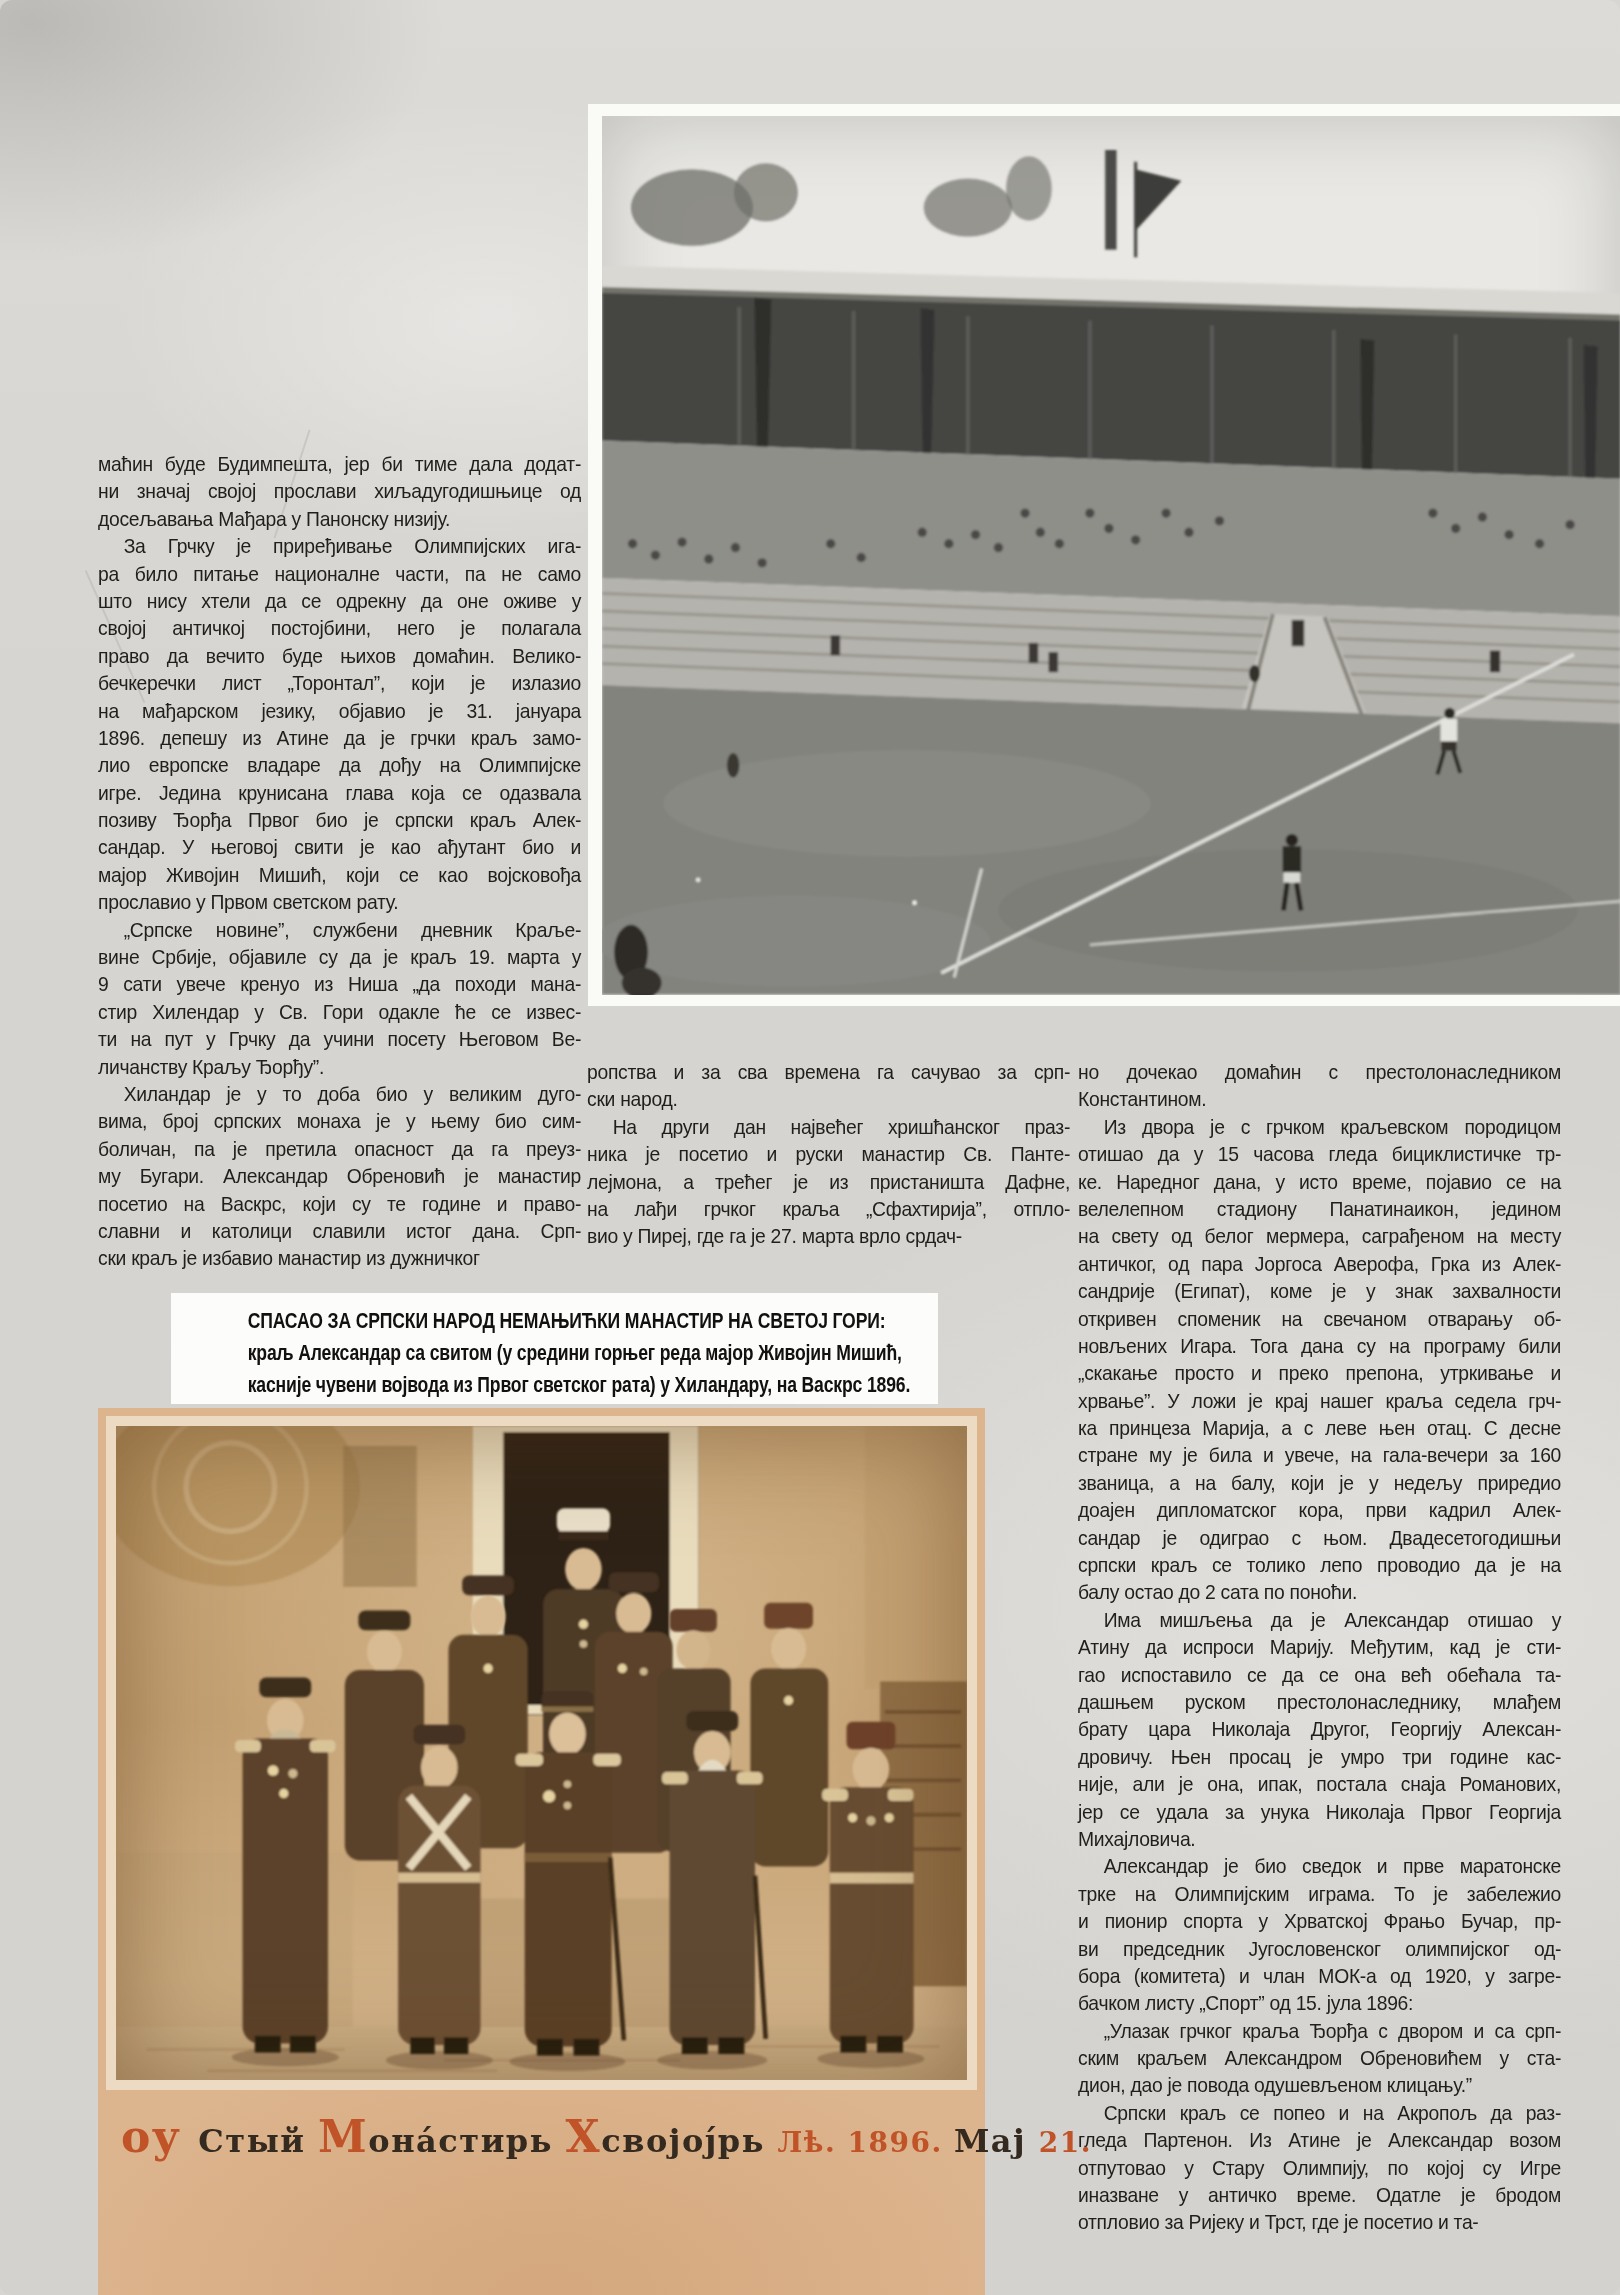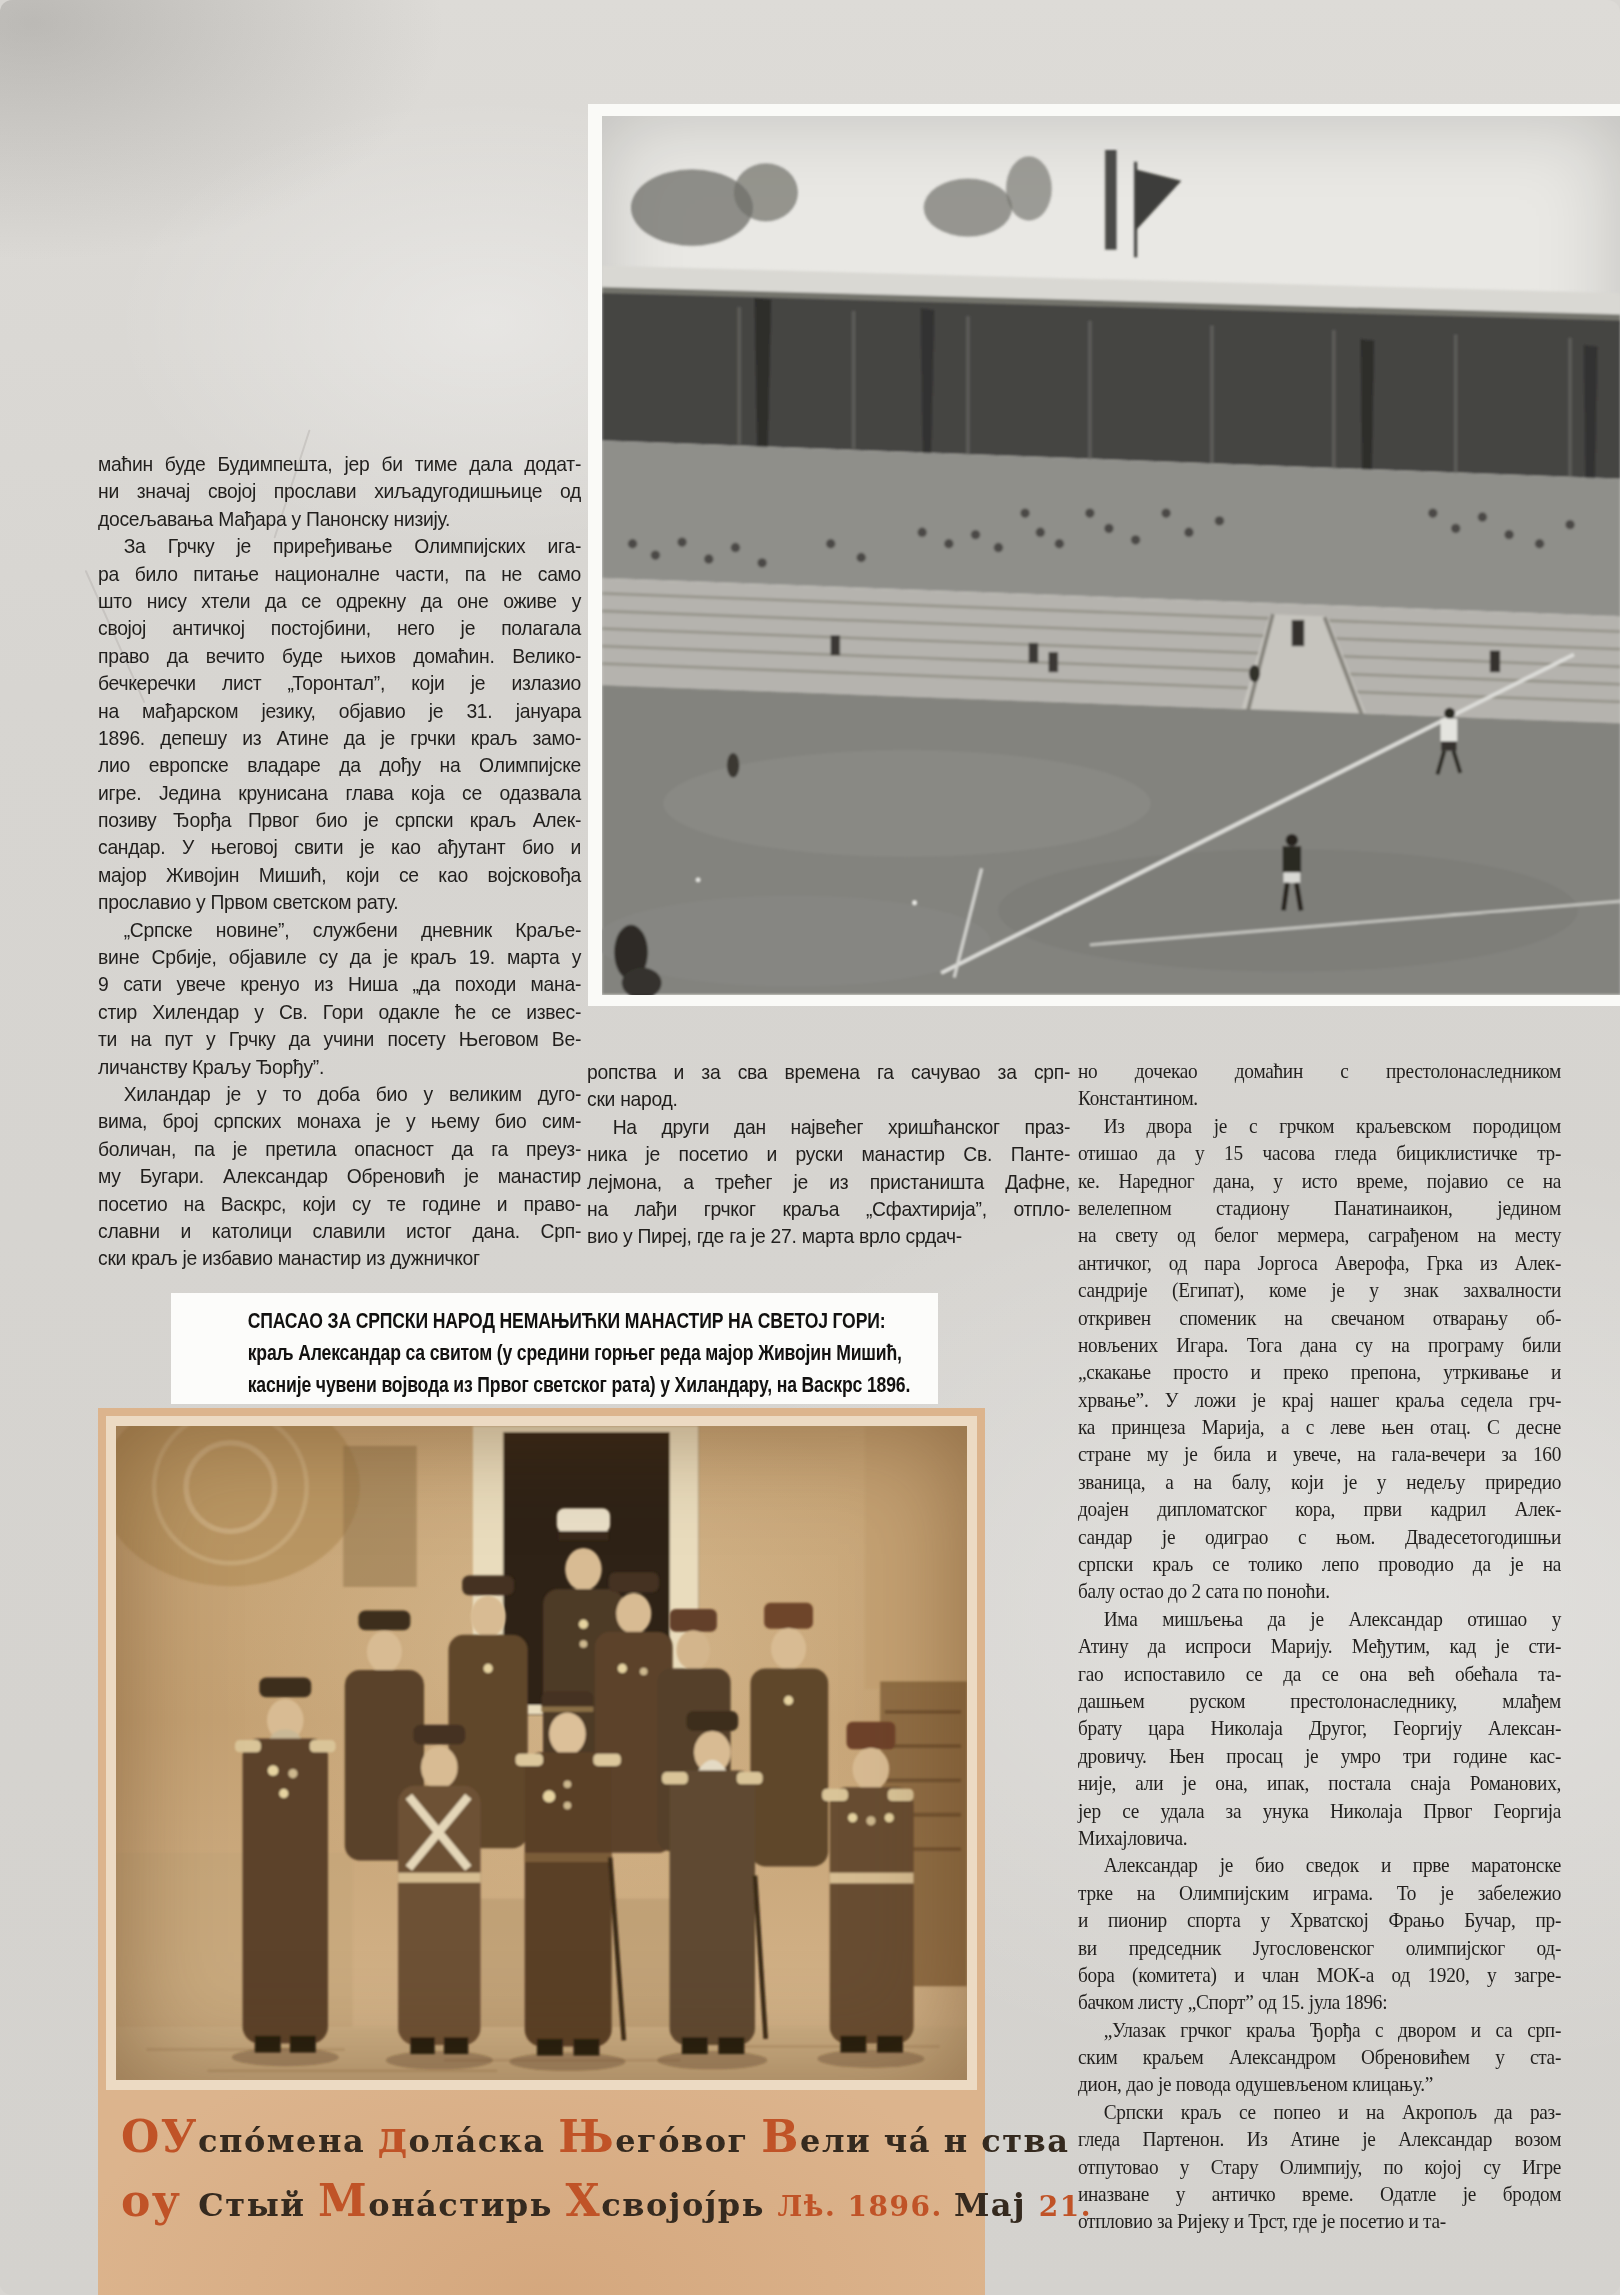--- a/index.html
+++ b/index.html
@@ -18,21 +18,21 @@
     border-radius: 12px;
   }
   .crack{position:absolute;background:#bab7b2;opacity:.55;border-radius:1.5px;}
   #crack1{left:291px;top:427px;width:2.3px;height:114px;transform:rotate(18deg);}
   #crack2{left:114px;top:564px;width:2.3px;height:145px;transform:rotate(-24deg);}
 
   
   .col{position:absolute;color:var(--text-ink,#211f1d);}
   #col-left{left:98px;top:450px;}
   #col-mid{left:587px;top:1058px;}
-  #col-right{left:1078px;top:1058px;font-family:Liberation Serif, serif;}
+  #col-right{left:1078px;top:1058px;}
   .tline{
     width:515px;height:27.4px;line-height:27.4px;font-size:20.6px;letter-spacing:-0.3px;
     text-align:justify;text-align-last:justify;
     transform:scaleX(0.938);transform-origin:0 0;
   }
   .tline.last{text-align-last:left;}
   .tline.ind{text-indent:27.4px;}
 
   
   #stadium-frame{
@@ -435,19 +435,18 @@
               <circle cx="1014" cy="514" r="6" fill="#e6d3a0"></circle>
             <rect x="936" y="586" width="110" height="14" fill="#d6bd92"></rect>
             <rect x="950" y="800" width="34" height="22" fill="#241a10"></rect>
               <rect x="998" y="800" width="34" height="22" fill="#241a10"></rect>
           </g>
         </g>
       </svg>
       <div class="vignette"></div>
     </div>
     <div id="inscription">
-        <div class="ins-line"><span class="ins-o ins-init">ОУ</span><span class="ins-k">спо́мена </span><span class="ins-o ins-init">д</span><span class="ins-k">ола́ска </span><span class="ins-o ins-init">Њ</span><span class="ins-k">его́вог </span><span class="ins-o ins-init">В</span><span class="ins-k">ели ча́ н ства</span></div>
         <div class="ins-line"><span class="ins-o ins-init">оу </span><span class="ins-k">Стый </span><span class="ins-o ins-init">М</span><span class="ins-k">она́стирь </span><span class="ins-o ins-init">Х</span><span class="ins-k">својој́рь </span><span class="ins-o">Лѣ. </span><span class="ins-o">1896. </span><span class="ins-k">Мај </span><span class="ins-o">21.</span></div>
       </div>
   </div>
 
 </div>
 
 
 </body></html>

